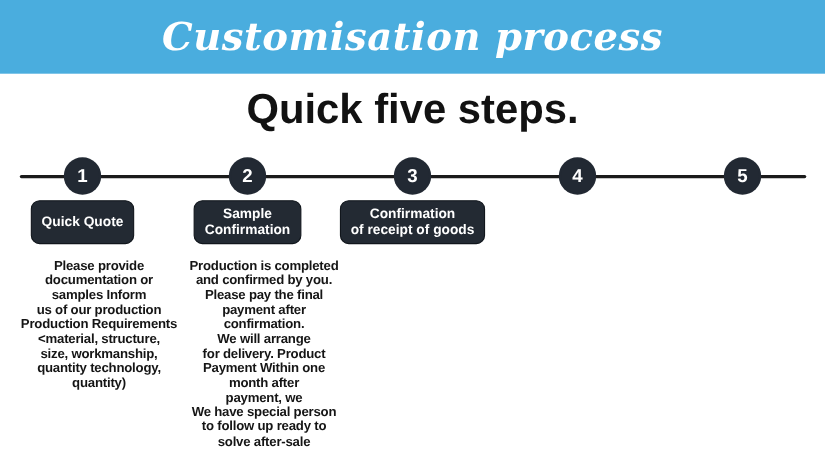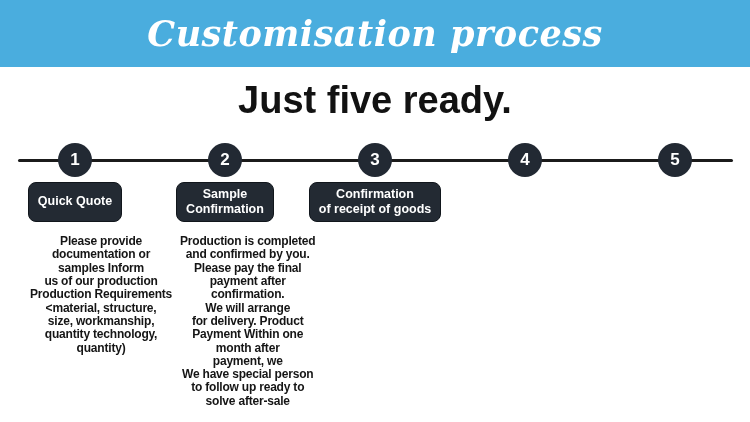--- a/index.html
+++ b/index.html
@@ -84,41 +84,41 @@
     display: flex; align-items: center; justify-content: center;
     text-align: center;
     font-size: 12.5px;
     font-weight: bold;
     line-height: 1.22;
     white-space: pre;
   }
 
   
   .descs { margin-top: 13px; }
-  .desc-cell { display: flex; justify-content: flex-start; padding-left: 30px; }
+  .desc-cell { display: flex; justify-content: center; padding-left: 30px; }
   .step-desc {
     text-align: center;
     font-size: 12px;
     font-weight: bold;
     letter-spacing: -0.2px;
     line-height: 1.11;
     color: #151515;
     white-space: pre;
   }
 </style>
 </head>
 <body>
 
 <div class="page">
 
   <header class="banner">
     <h1 class="banner-title">Customisation process</h1>
   </header>
 
-  <h2 class="subtitle">Just five ready.</h2>
+  <h2 class="subtitle">Quick five steps.</h2>
 
   <div class="timeline">
     <div class="timeline-line"></div>
     <div class="grid-5">
       <div class="circle-cell">
         <div class="step-circle">1</div>
       </div>
       <div class="circle-cell">
         <div class="step-circle">2</div>
       </div>

